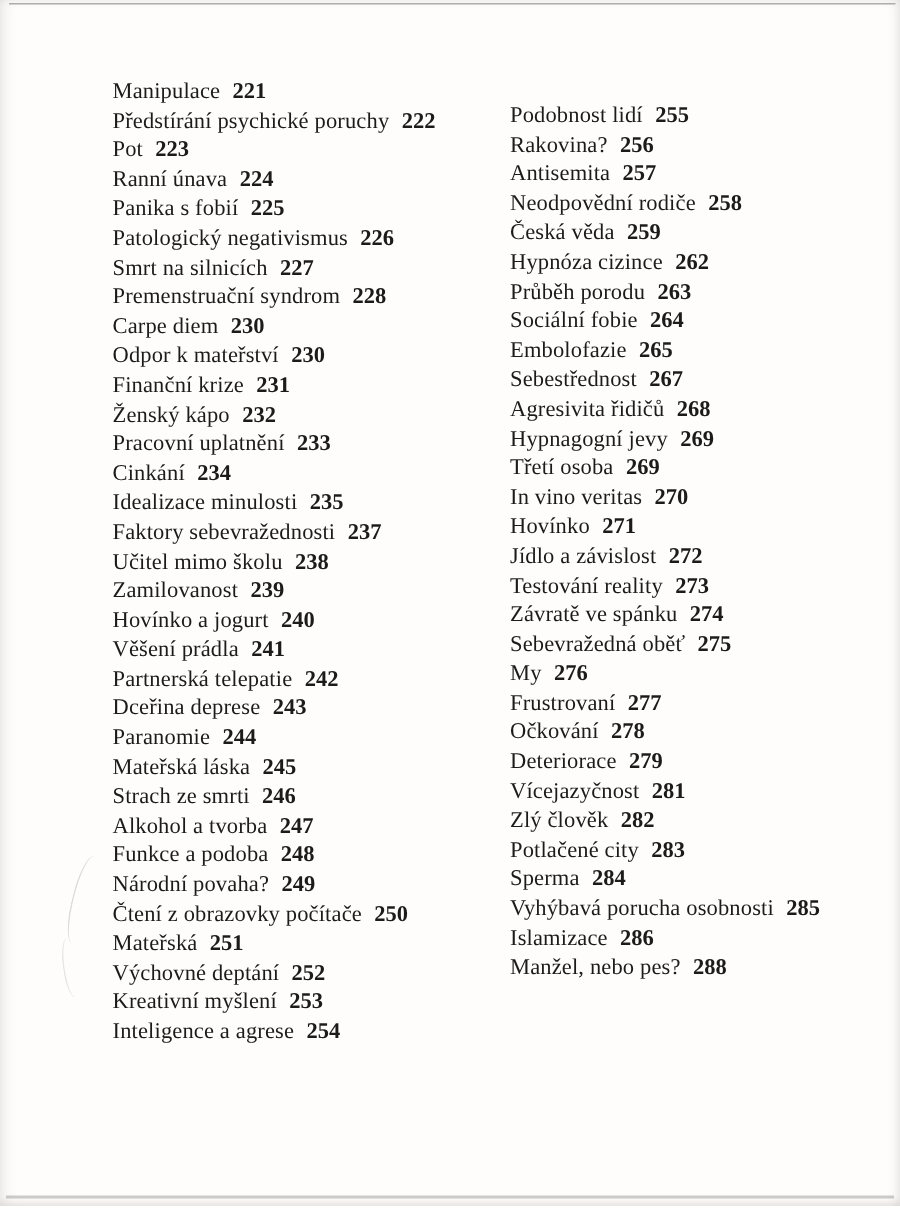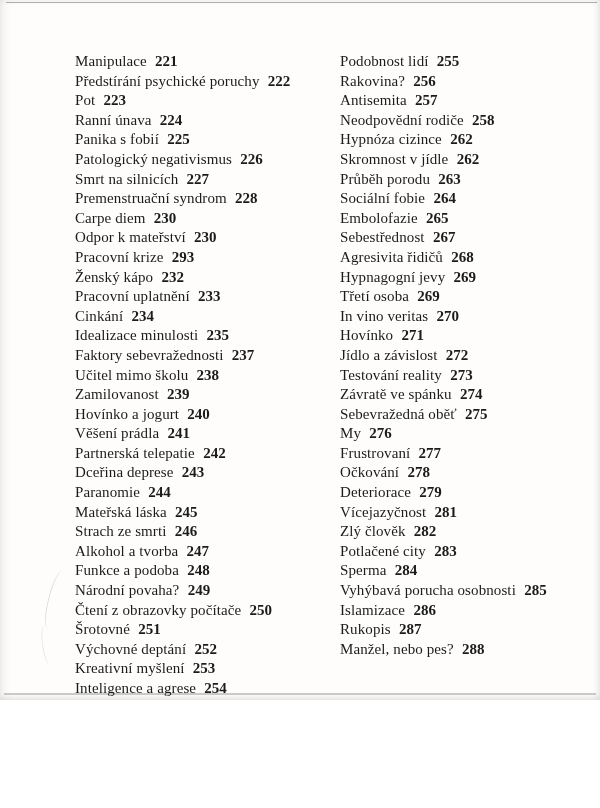--- a/index.html
+++ b/index.html
@@ -6,21 +6,21 @@
     margin: 0;
     padding: 0;
     width: 600px;
     height: 808px;
     overflow: hidden;
     background: #ffffff;
   }
   .page {
     position: relative;
     width: 600px;
-    height: 700px;
+    height: 804px;
     background: #fefdfc;
     box-shadow: inset 5px 0 8px rgba(0,0,0,0.05),
                 inset -4px 0 6px rgba(0,0,0,0.05),
                 inset 0 -3px 5px rgba(0,0,0,0.06);
     font-family: "Liberation Serif", "DejaVu Serif", serif;
     color: #1b1b1b;
   }
   .edge-top {
     position: absolute;
     top: 2px; left: 6px; right: 3px;
@@ -43,20 +43,21 @@
     right: 10px;
     display: flex;
   }
   .col {
     width: 265px;
     flex: 0 0 265px;
   }
   .col.right {
     width: 250px;
     flex: 0 0 250px;
+    margin-top: 16px;
   }
   .row {
     font-size: 15px;
     line-height: 19.6px;
     white-space: nowrap;
   }
   .row .t {
     font-weight: 400;
     letter-spacing: 0.1px;
   }
@@ -95,51 +96,51 @@
         <div class="row"><span class="t">Manipulace</span><span class="n">221</span></div>
         <div class="row"><span class="t">Předstírání psychické poruchy</span><span class="n">222</span></div>
         <div class="row"><span class="t">Pot</span><span class="n">223</span></div>
         <div class="row"><span class="t">Ranní únava</span><span class="n">224</span></div>
         <div class="row"><span class="t">Panika s fobií</span><span class="n">225</span></div>
         <div class="row"><span class="t">Patologický negativismus</span><span class="n">226</span></div>
         <div class="row"><span class="t">Smrt na silnicích</span><span class="n">227</span></div>
         <div class="row"><span class="t">Premenstruační syndrom</span><span class="n">228</span></div>
         <div class="row"><span class="t">Carpe diem</span><span class="n">230</span></div>
         <div class="row"><span class="t">Odpor k mateřství</span><span class="n">230</span></div>
-        <div class="row"><span class="t">Pracovní krize</span><span class="n">293</span></div>
+        <div class="row"><span class="t">Finanční krize</span><span class="n">231</span></div>
         <div class="row"><span class="t">Ženský kápo</span><span class="n">232</span></div>
         <div class="row"><span class="t">Pracovní uplatnění</span><span class="n">233</span></div>
         <div class="row"><span class="t">Cinkání</span><span class="n">234</span></div>
         <div class="row"><span class="t">Idealizace minulosti</span><span class="n">235</span></div>
         <div class="row"><span class="t">Faktory sebevražednosti</span><span class="n">237</span></div>
         <div class="row"><span class="t">Učitel mimo školu</span><span class="n">238</span></div>
         <div class="row"><span class="t">Zamilovanost</span><span class="n">239</span></div>
         <div class="row"><span class="t">Hovínko a jogurt</span><span class="n">240</span></div>
         <div class="row"><span class="t">Věšení prádla</span><span class="n">241</span></div>
         <div class="row"><span class="t">Partnerská telepatie</span><span class="n">242</span></div>
         <div class="row"><span class="t">Dceřina deprese</span><span class="n">243</span></div>
         <div class="row"><span class="t">Paranomie</span><span class="n">244</span></div>
         <div class="row"><span class="t">Mateřská láska</span><span class="n">245</span></div>
         <div class="row"><span class="t">Strach ze smrti</span><span class="n">246</span></div>
         <div class="row"><span class="t">Alkohol a tvorba</span><span class="n">247</span></div>
         <div class="row"><span class="t">Funkce a podoba</span><span class="n">248</span></div>
         <div class="row"><span class="t">Národní povaha?</span><span class="n">249</span></div>
         <div class="row"><span class="t">Čtení z obrazovky počítače</span><span class="n">250</span></div>
-        <div class="row"><span class="t">Šrotovné</span><span class="n">251</span></div>
+        <div class="row"><span class="t">Mateřská</span><span class="n">251</span></div>
         <div class="row"><span class="t">Výchovné deptání</span><span class="n">252</span></div>
         <div class="row"><span class="t">Kreativní myšlení</span><span class="n">253</span></div>
         <div class="row"><span class="t">Inteligence a agrese</span><span class="n">254</span></div>
       </div>
     <div class="col right" id="col-right">
         <div class="row"><span class="t">Podobnost lidí</span><span class="n">255</span></div>
         <div class="row"><span class="t">Rakovina?</span><span class="n">256</span></div>
         <div class="row"><span class="t">Antisemita</span><span class="n">257</span></div>
         <div class="row"><span class="t">Neodpovědní rodiče</span><span class="n">258</span></div>
+        <div class="row"><span class="t">Česká věda</span><span class="n">259</span></div>
         <div class="row"><span class="t">Hypnóza cizince</span><span class="n">262</span></div>
-        <div class="row"><span class="t">Skromnost v jídle</span><span class="n">262</span></div>
         <div class="row"><span class="t">Průběh porodu</span><span class="n">263</span></div>
         <div class="row"><span class="t">Sociální fobie</span><span class="n">264</span></div>
         <div class="row"><span class="t">Embolofazie</span><span class="n">265</span></div>
         <div class="row"><span class="t">Sebestřednost</span><span class="n">267</span></div>
         <div class="row"><span class="t">Agresivita řidičů</span><span class="n">268</span></div>
         <div class="row"><span class="t">Hypnagogní jevy</span><span class="n">269</span></div>
         <div class="row"><span class="t">Třetí osoba</span><span class="n">269</span></div>
         <div class="row"><span class="t">In vino veritas</span><span class="n">270</span></div>
         <div class="row"><span class="t">Hovínko</span><span class="n">271</span></div>
         <div class="row"><span class="t">Jídlo a závislost</span><span class="n">272</span></div>
@@ -149,17 +150,16 @@
         <div class="row"><span class="t">My</span><span class="n">276</span></div>
         <div class="row"><span class="t">Frustrovaní</span><span class="n">277</span></div>
         <div class="row"><span class="t">Očkování</span><span class="n">278</span></div>
         <div class="row"><span class="t">Deteriorace</span><span class="n">279</span></div>
         <div class="row"><span class="t">Vícejazyčnost</span><span class="n">281</span></div>
         <div class="row"><span class="t">Zlý člověk</span><span class="n">282</span></div>
         <div class="row"><span class="t">Potlačené city</span><span class="n">283</span></div>
         <div class="row"><span class="t">Sperma</span><span class="n">284</span></div>
         <div class="row"><span class="t">Vyhýbavá porucha osobnosti</span><span class="n">285</span></div>
         <div class="row"><span class="t">Islamizace</span><span class="n">286</span></div>
-        <div class="row"><span class="t">Rukopis</span><span class="n">287</span></div>
         <div class="row"><span class="t">Manžel, nebo pes?</span><span class="n">288</span></div>
       </div>
   </div>
 </div>
 
 </body></html>

